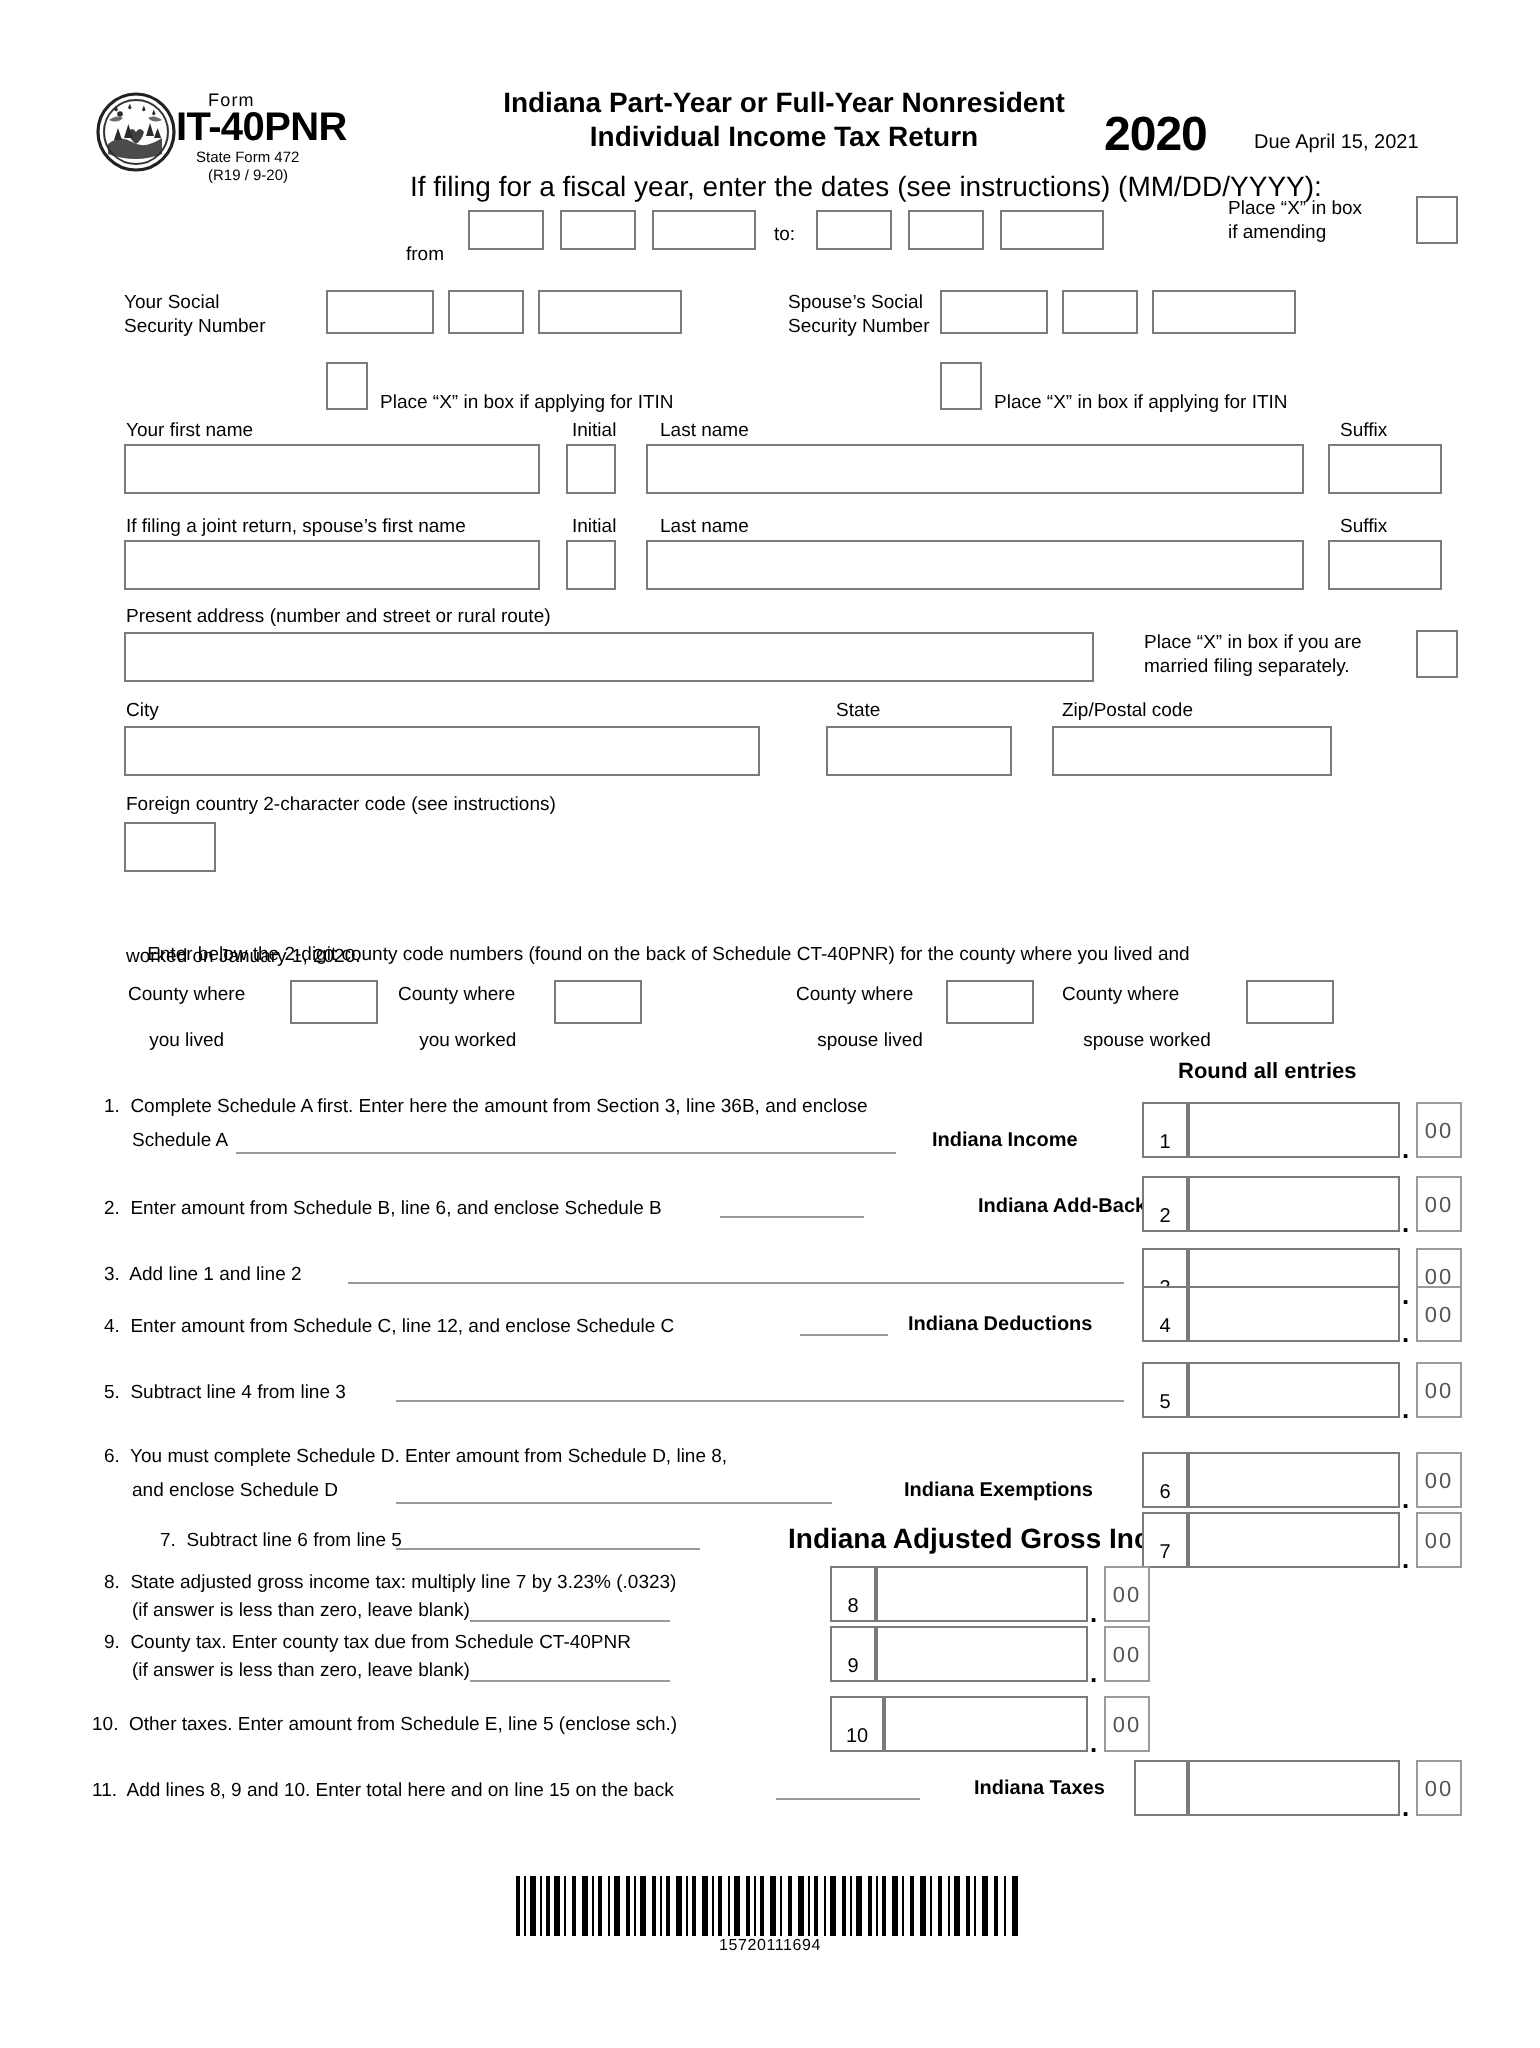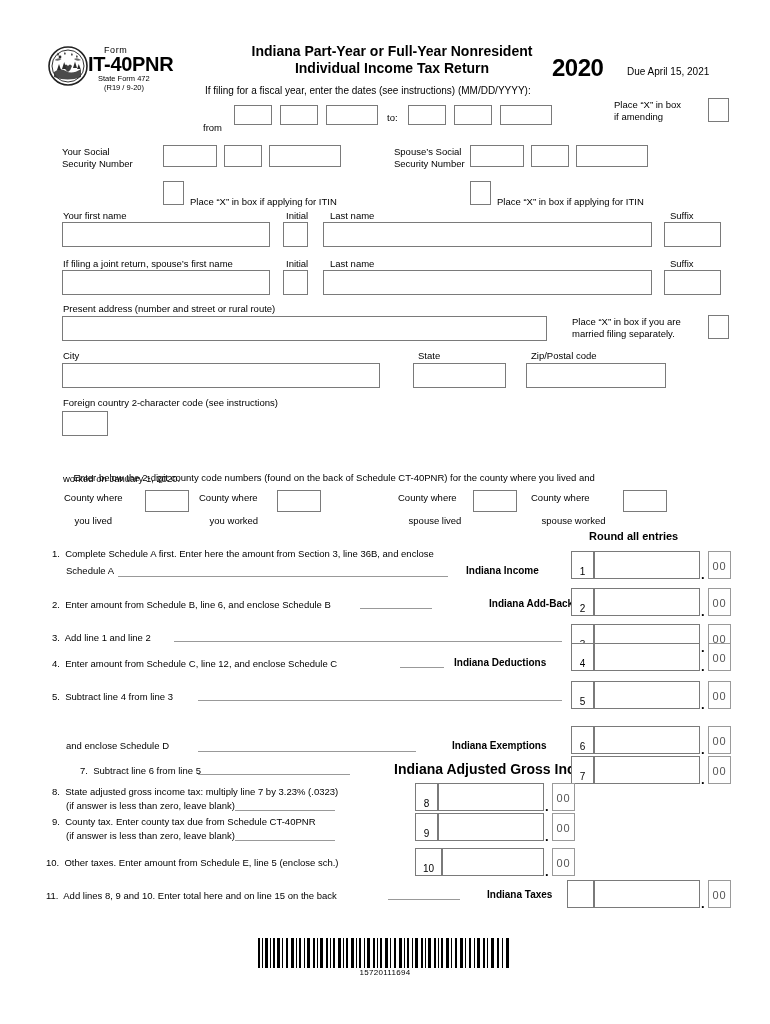--- a/index.html
+++ b/index.html
@@ -70,21 +70,21 @@
   #year {
     position: absolute; left: 552px; top: 54px;
     font-size: 24px; font-weight: bold; letter-spacing: -0.5px;
   }
   #due {
     position: absolute; left: 627px; top: 66px;
     font-size: 10px;
   }
   #fiscal-note {
     position: absolute; left: 205px; top: 85px;
-    font-size: 10px;
+    font-size: 14px;
   }
   #from-word { position: absolute; left: 203px; top: 112px; font-size: 9.5px; margin-top: 10px; }
   #to-word   { position: absolute; left: 387px; top: 112px; font-size: 9.5px; }
 
   #amend-l1 { position: absolute; left: 614px; top: 99px; font-size: 9.5px; }
   #amend-l2 { position: absolute; left: 614px; top: 111px; font-size: 9.5px; }
 
   
   .leader {
     position: absolute;
@@ -299,20 +299,21 @@
   <div class="cents" style="left:708px;top:643px;width:23px;height:28px;">00</div>
 
   <div class="lbl" style="left:52px;top:691px;">5.  Subtract line 4 from line 3</div>
   <div class="leader" style="left:198px;top:700px;width:364px;"></div>
   <div class="box" style="left:571px;top:681px;width:23px;height:28px;"></div>
   <div class="numcell" style="left:571px;top:696px;width:23px;">5</div>
   <div class="box" style="left:594px;top:681px;width:106px;height:28px;"></div>
   <div class="dot" style="left:701px;top:698px;">.</div>
   <div class="cents" style="left:708px;top:681px;width:23px;height:28px;">00</div>
 
+  <div class="lbl" style="left:52px;top:723px;">6.  You must complete Schedule D. Enter amount from Schedule D, line 8,</div>
   <div class="lbl" style="left:66px;top:740px;">and enclose Schedule D</div>
   <div class="leader" style="left:198px;top:751px;width:218px;"></div>
   <div class="lbl b" style="left:452px;top:740px;font-size:10px;">Indiana Exemptions</div>
   <div class="box" style="left:571px;top:726px;width:23px;height:28px;"></div>
   <div class="numcell" style="left:571px;top:741px;width:23px;">6</div>
   <div class="box" style="left:594px;top:726px;width:106px;height:28px;"></div>
   <div class="dot" style="left:701px;top:743px;">.</div>
   <div class="cents" style="left:708px;top:726px;width:23px;height:28px;">00</div>
 
   <div class="lbl" style="left:52px;top:765px;margin-left:28px;">7.  Subtract line 6 from line 5</div>

